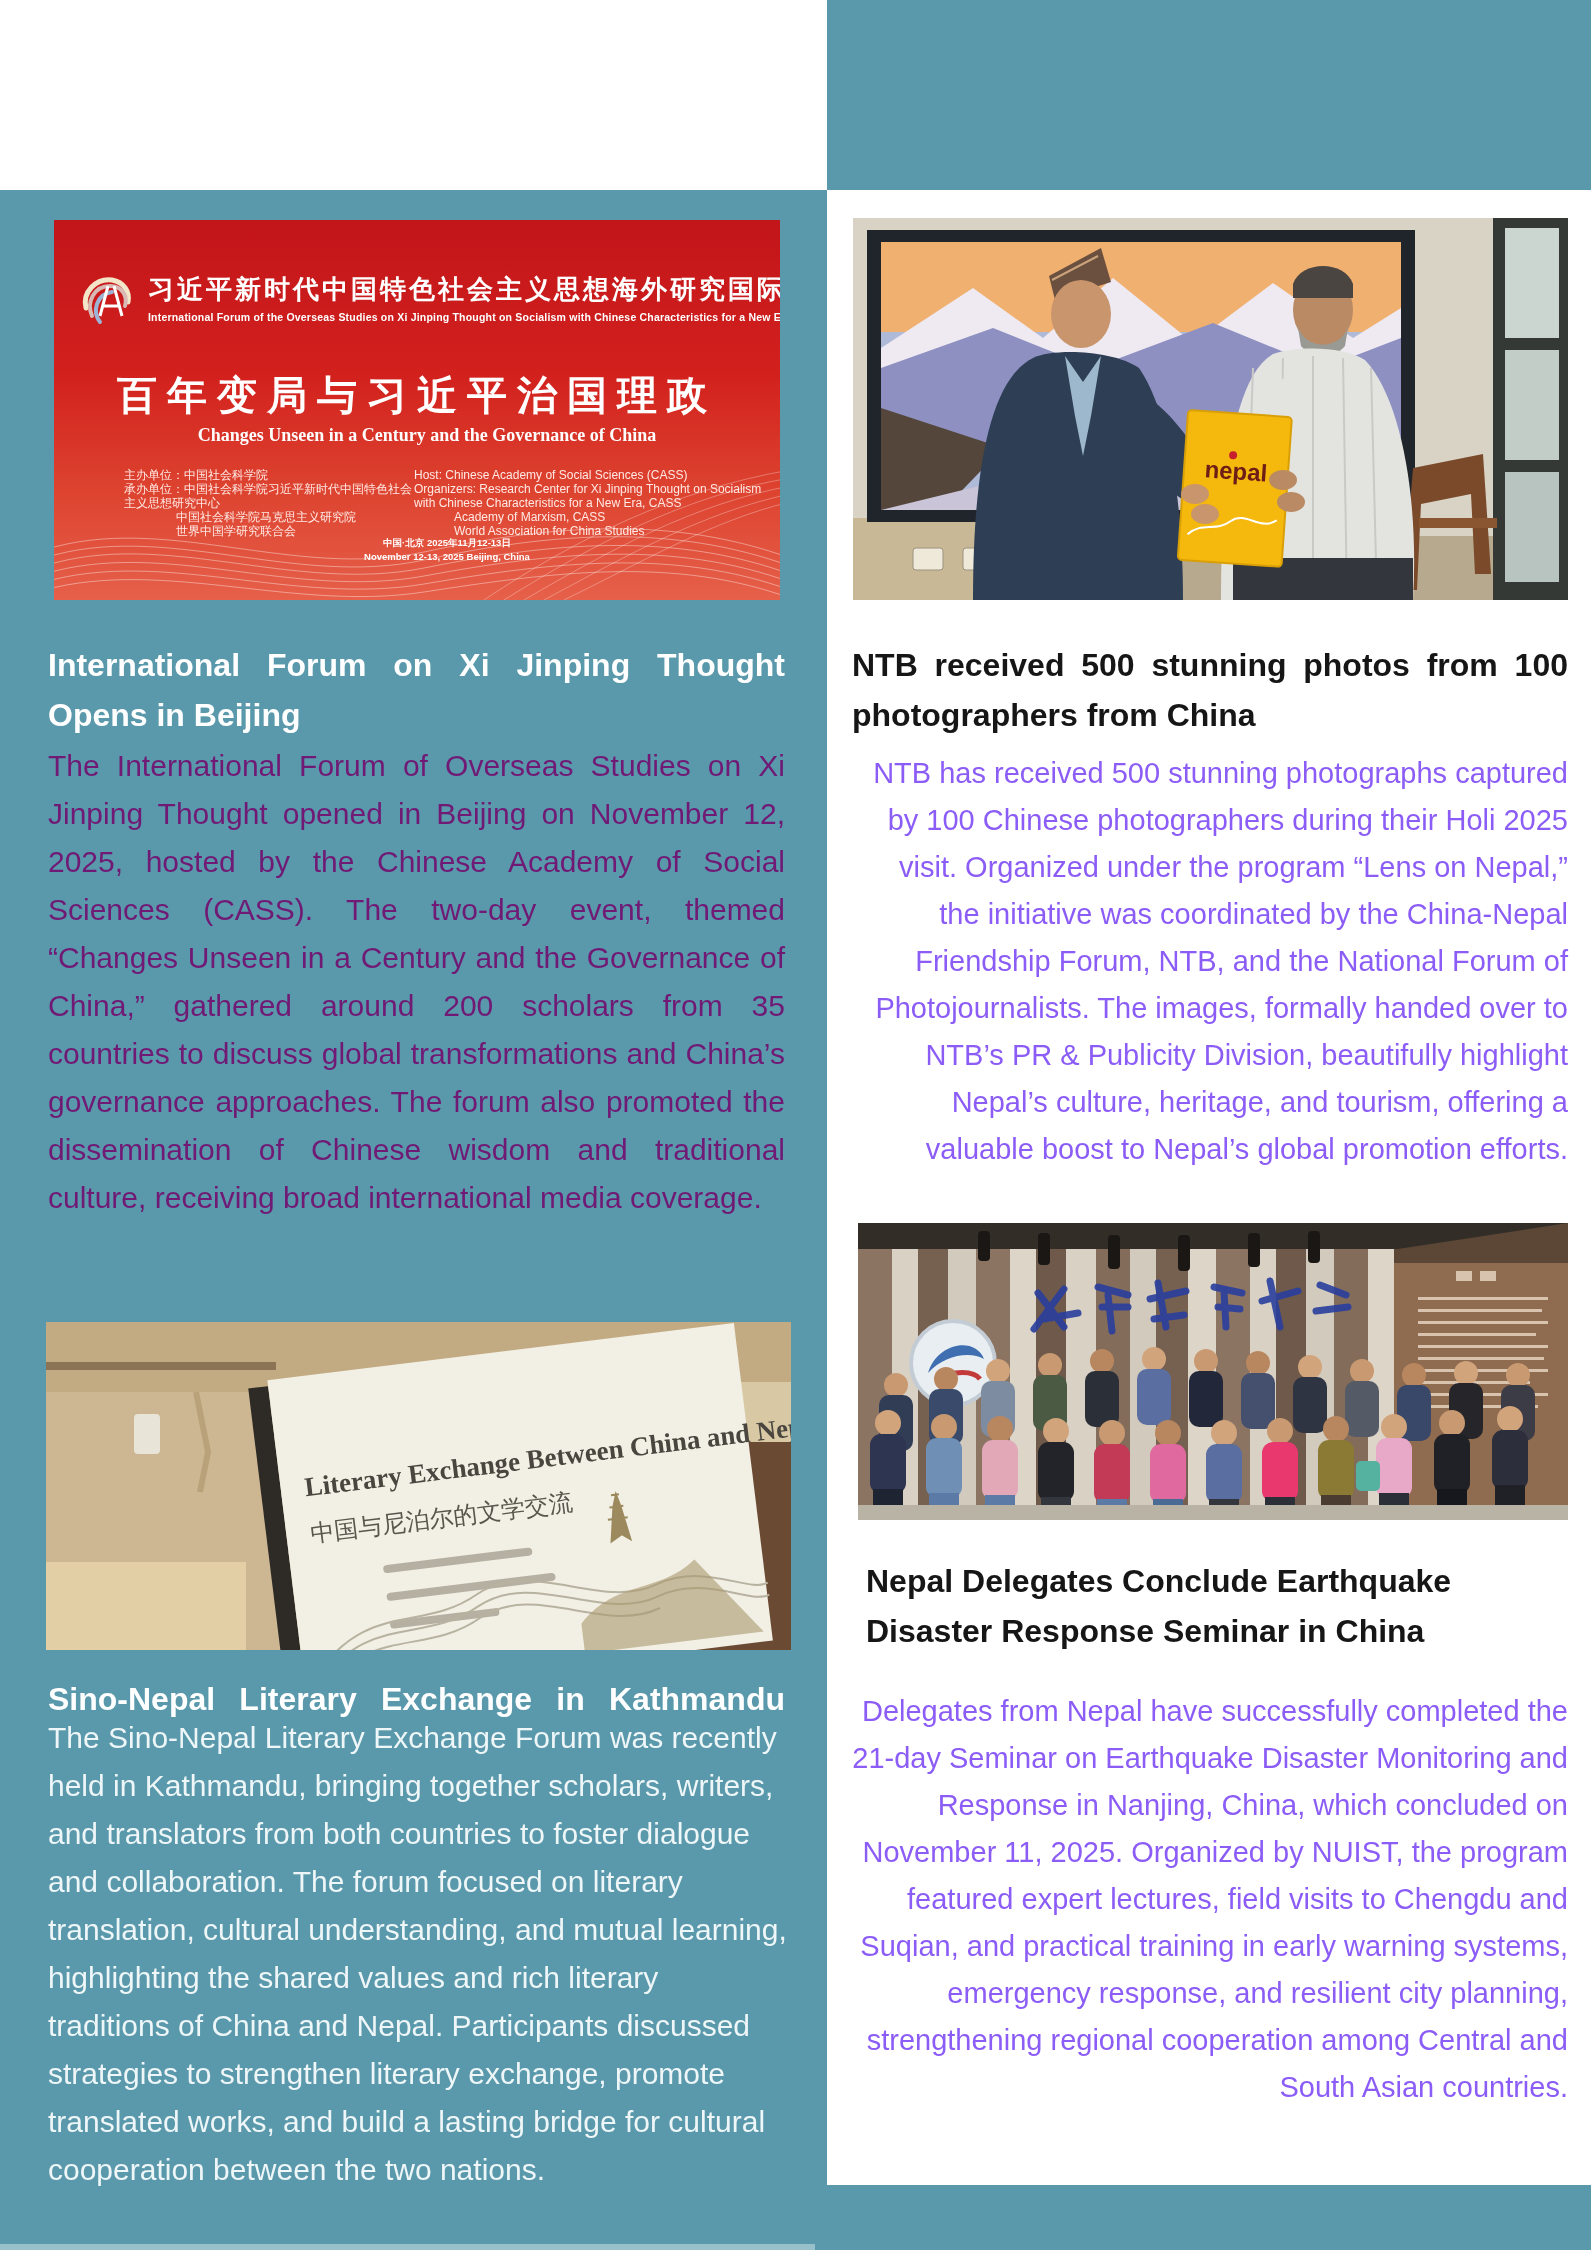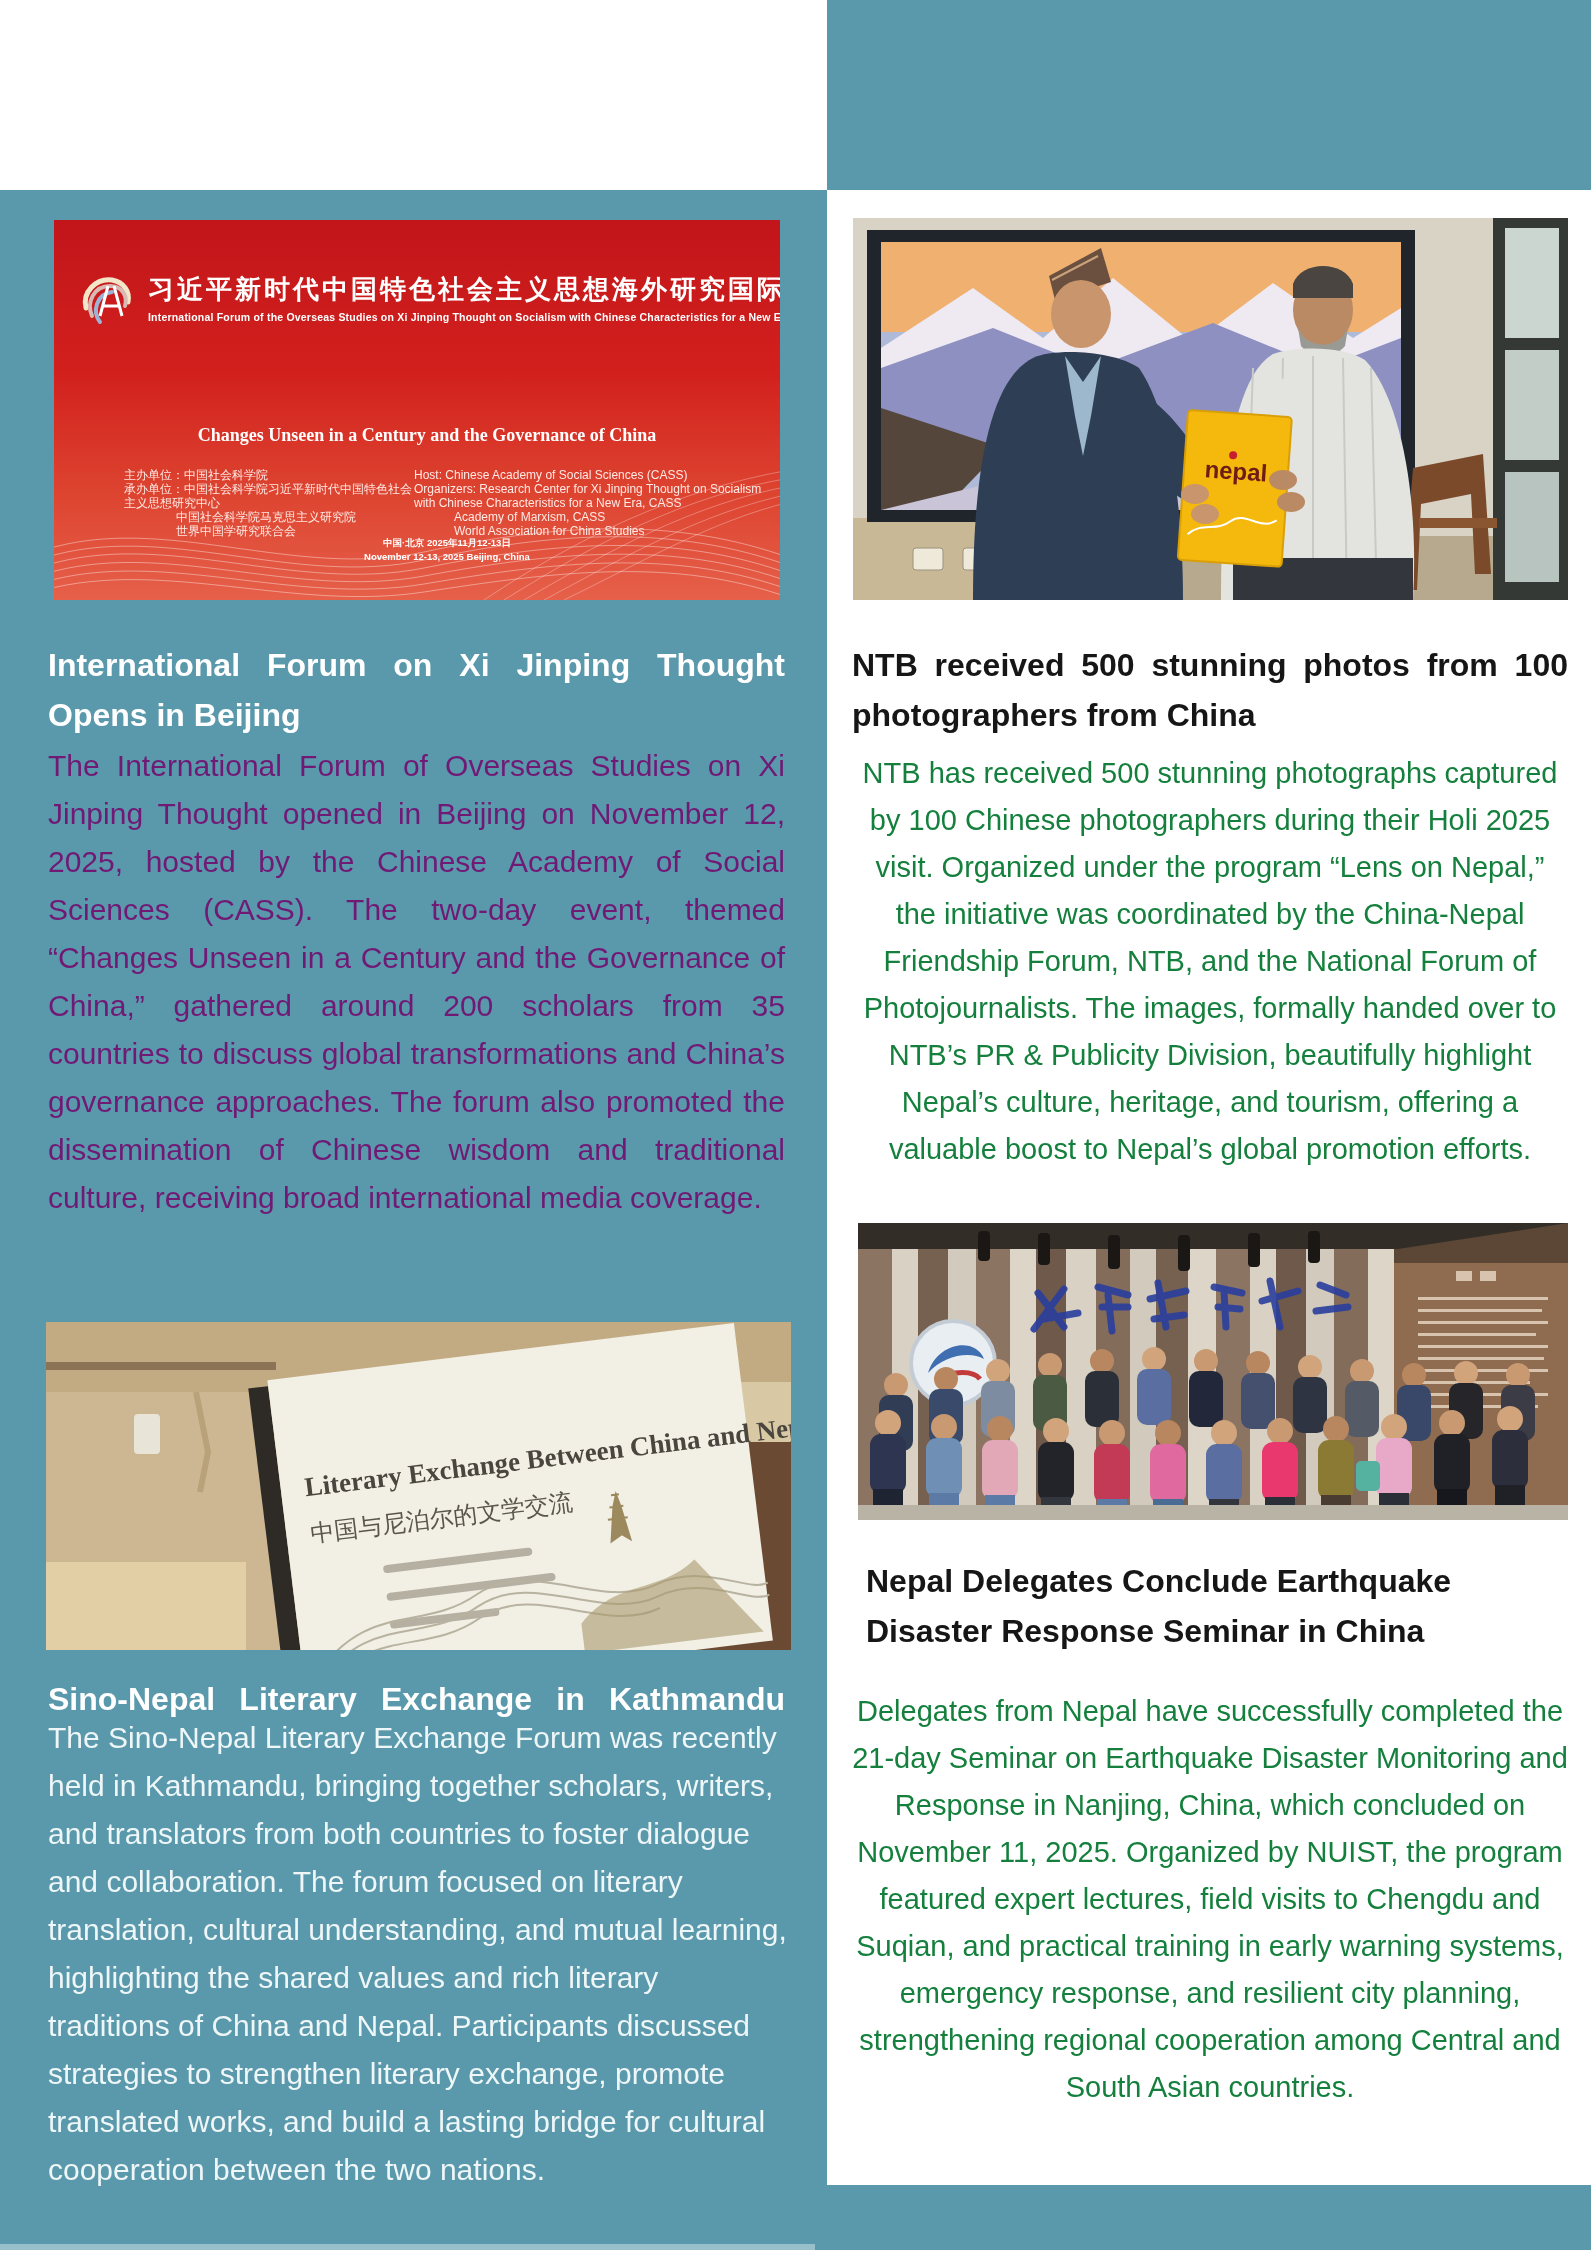--- a/index.html
+++ b/index.html
@@ -14,21 +14,21 @@
   .bottom-light-line{left:0;top:2244px;width:815px;height:6px;background:rgba(255,255,255,.38);}
 
   h2{margin:0;font-size:32px;line-height:50px;font-weight:bold;}
   .h-left{color:#ffffff;}
   .h-right{color:#161616;}
   .stretch{display:block;text-align:justify;text-align-last:justify;}
   .hline{display:block;}
   p{margin:0;}
   .body-left{color:#701a75;font-size:30px;line-height:48px;text-align:justify;}
   .body-left2{color:#eef6f8;font-size:30px;line-height:48px;text-align:left;}
-  .body-right{color:#15803d;font-size:29px;line-height:47px;text-align:center;}
+  .body-right{color:#8b5cf6;font-size:29px;line-height:47px;text-align:right;}
 
   
   .banner{left:54px;top:220px;width:726px;height:380px;overflow:hidden;
           background:linear-gradient(180deg,#c2151a 0%,#d2201d 40%,#dd4430 72%,#e6604a 100%);}
   .banner-head{position:absolute;left:24px;top:52px;width:900px;display:flex;align-items:flex-start;}
   .banner-titles{margin-left:12px;color:#fff;}
   .banner-title-cn{font-size:26px;font-weight:bold;letter-spacing:3px;white-space:nowrap;}
   .banner-title-en{font-size:10.5px;font-weight:bold;white-space:nowrap;margin-top:4px;letter-spacing:.2px;}
   .banner-theme-cn{position:absolute;left:0;top:148px;width:726px;text-align:center;color:#fff;
                    font-size:40px;font-weight:bold;letter-spacing:10px;}
@@ -78,20 +78,21 @@
         <path d="M8,36 C4,20 18,6 34,8 C46,10 52,20 50,30" fill="none" stroke="#f3e6c8" stroke-width="5" stroke-linecap="round"></path>
         <path d="M14,44 C8,30 16,14 32,14 C44,14 50,24 47,34" fill="none" stroke="#d8b9b4" stroke-width="4" stroke-linecap="round"></path>
         <path d="M22,50 C14,40 18,22 34,20" fill="none" stroke="#9db3d6" stroke-width="4" stroke-linecap="round"></path>
         <path d="M30,14 L22,44 M36,14 L44,44 M24,34 L42,34" stroke="#ffffff" stroke-width="3" fill="none"></path>
       </svg>
       <div class="banner-titles">
         <div class="banner-title-cn">习近平新时代中国特色社会主义思想海外研究国际论坛(2025)</div>
         <div class="banner-title-en">International Forum of the Overseas Studies on Xi Jinping Thought on Socialism with Chinese Characteristics for a New Era</div>
       </div>
     </div>
+    <div class="banner-theme-cn">百年变局与习近平治国理政</div>
     <div class="banner-theme-en">Changes Unseen in a Century and the Governance of China</div>
     <div class="banner-hosts">
       <div class="col-cn">
         <div>主办单位：中国社会科学院</div>
         <div>承办单位：中国社会科学院习近平新时代中国特色社会主义思想研究中心</div>
         <div style="padding-left:52px">中国社会科学院马克思主义研究院</div>
         <div style="padding-left:52px">世界中国学研究联合会</div>
       </div>
       <div class="col-en">
         <div>Host: Chinese Academy of Social Sciences (CASS)</div>

